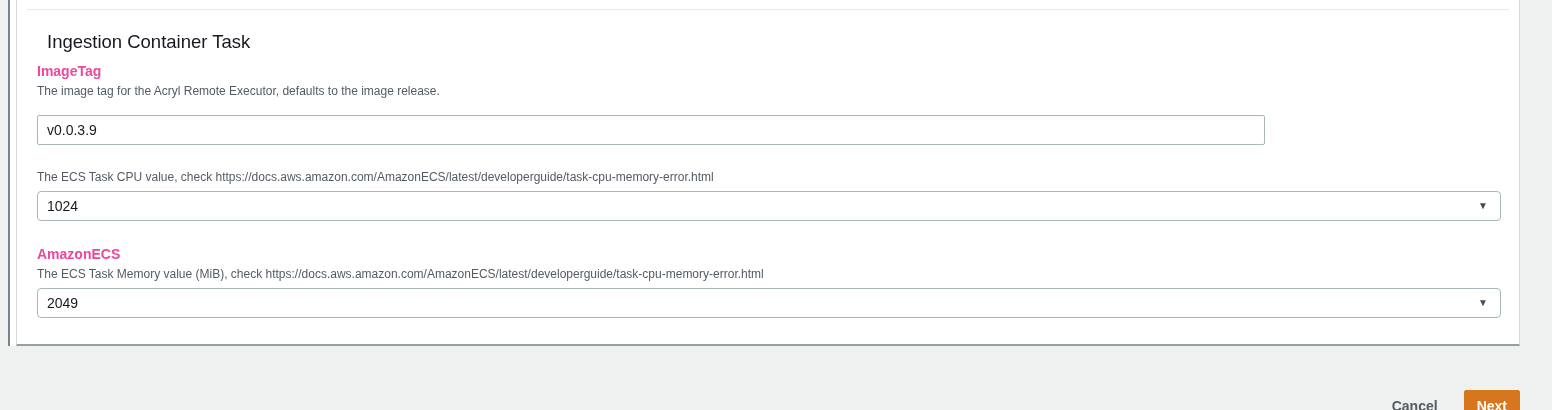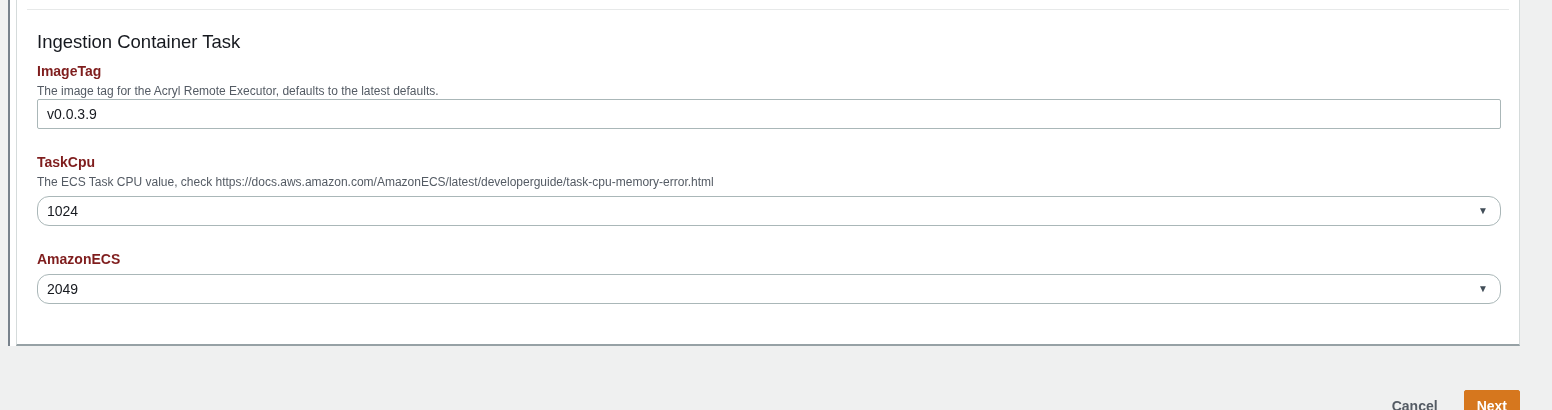--- a/index.html
+++ b/index.html
@@ -33,58 +33,59 @@
     background: #e7e9e9;
   }
   .card-body { padding: 0 20px; }
 
   .section-title {
     margin-top: 21px;
     font-size: 18.5px;
     line-height: 22px;
     font-weight: 400;
     color: #16191f;
+    margin-left: 10px;
   }
 
   .field-group { margin-top: 0; }
   .field-label {
     font-size: 14px;
     line-height: 18px;
     font-weight: 700;
-    color: #7f1d1d;
+    color: #ec4899;
   }
   .field-desc {
     margin-top: 3px;
     font-size: 12px;
     line-height: 16px;
     color: #545b64;
   }
 
   .text-input {
     display: block;
-    margin-top: 0;
-    width: 1464px;
+    margin-top: 16px;
+    width: 1228px;
     height: 30px;
     border: 1px solid #aab7b8;
     border-radius: 2px;
     background: #ffffff;
     padding: 0 9px;
     font-family: "Liberation Sans", "DejaVu Sans", sans-serif;
     font-size: 14px;
     color: #16191f;
     outline: none;
   }
 
   .select-box {
     position: relative;
     margin-top: 6px;
     width: 1464px;
     height: 30px;
     border: 1px solid #aab7b8;
-    border-radius: 12px;
+    border-radius: 4px;
     background: #ffffff;
     display: flex;
     align-items: center;
     padding: 0 9px;
     font-size: 14px;
     color: #16191f;
     cursor: pointer;
   }
   .select-arrow {
     position: absolute;
@@ -150,35 +151,35 @@
 <div class="left-sliver"></div>
 
 <div class="card">
   <div class="card-top-divider"></div>
   <div class="card-body">
 
     <h2 class="section-title">Ingestion Container Task</h2>
 
     <div class="field-group mt-field-1">
       <div class="field-label">ImageTag</div>
-      <div class="field-desc">The image tag for the Acryl Remote Executor, defaults to the latest defaults.</div>
+      <div class="field-desc">The image tag for the Acryl Remote Executor, defaults to the image release.</div>
       <input class="text-input" type="text" value="v0.0.3.9" style="">
     </div>
 
     <div class="field-group mt-field">
-      <div class="field-label">TaskCpu</div>
       <div class="field-desc">The ECS Task CPU value, check https://docs.aws.amazon.com/AmazonECS/latest/developerguide/task-cpu-memory-error.html</div>
       <div class="select-box" role="combobox">
         <span>1024</span>
         <span class="select-arrow">▼</span>
       </div>
     </div>
 
     <div class="field-group mt-field">
       <div class="field-label">AmazonECS</div>
+      <div class="field-desc">The ECS Task Memory value (MiB), check https://docs.aws.amazon.com/AmazonECS/latest/developerguide/task-cpu-memory-error.html</div>
       <div class="select-box" role="combobox">
         <span>2049</span>
         <span class="select-arrow">▼</span>
       </div>
     </div>
 
   </div>
 </div>
 
 <div class="footer">

